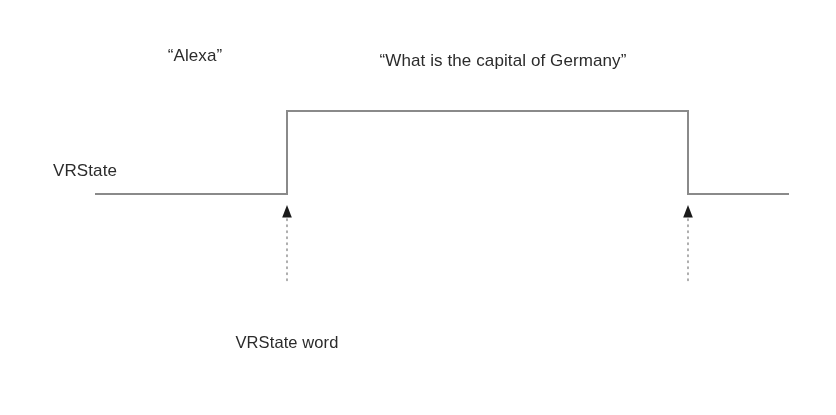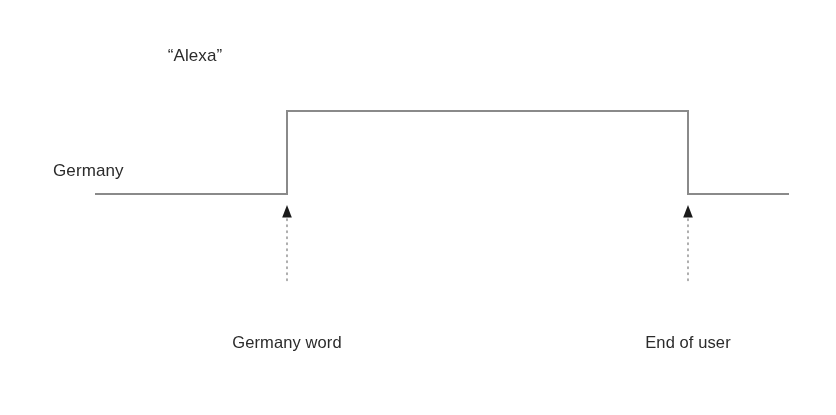--- a/index.html
+++ b/index.html
@@ -66,24 +66,24 @@
 
     <path id="arrow-left" d="M287,205 L282.2,217.5 L291.8,217.5 Z" fill="#1a1a1a"></path>
 
     <line id="stem-right" x1="688" y1="213" x2="688" y2="282" stroke="#9a9a9a" stroke-width="1.6" stroke-dasharray="1.5 4.5" stroke-linecap="round"></line>
 
     <path id="arrow-right" d="M688,205 L683.2,217.5 L692.8,217.5 Z" fill="#1a1a1a"></path>
   </svg>
 
   <div class="lbl utt-label c-x" style="left:195px; top:46px;">“Alexa”</div>
 
+  <div class="lbl utt-label c-x" style="left:503px; top:51px;">“What is the capital of Germany”</div>
 
-  <div class="lbl signal-name" style="left:53px; top:161px;">Germany</div>
+  <div class="lbl signal-name" style="left:53px; top:161px;">VRState</div>
 
   <div class="lbl event-caption c-x" style="left:287px; top:292px;">
-    <div>Germany word</div>
+    <div>VRState word</div>
   </div>
 
   <div class="lbl event-caption c-x" style="left:688px; top:292px;">
-    <div>End of user</div>
   </div>
 
 </div>
 
 </body></html>

